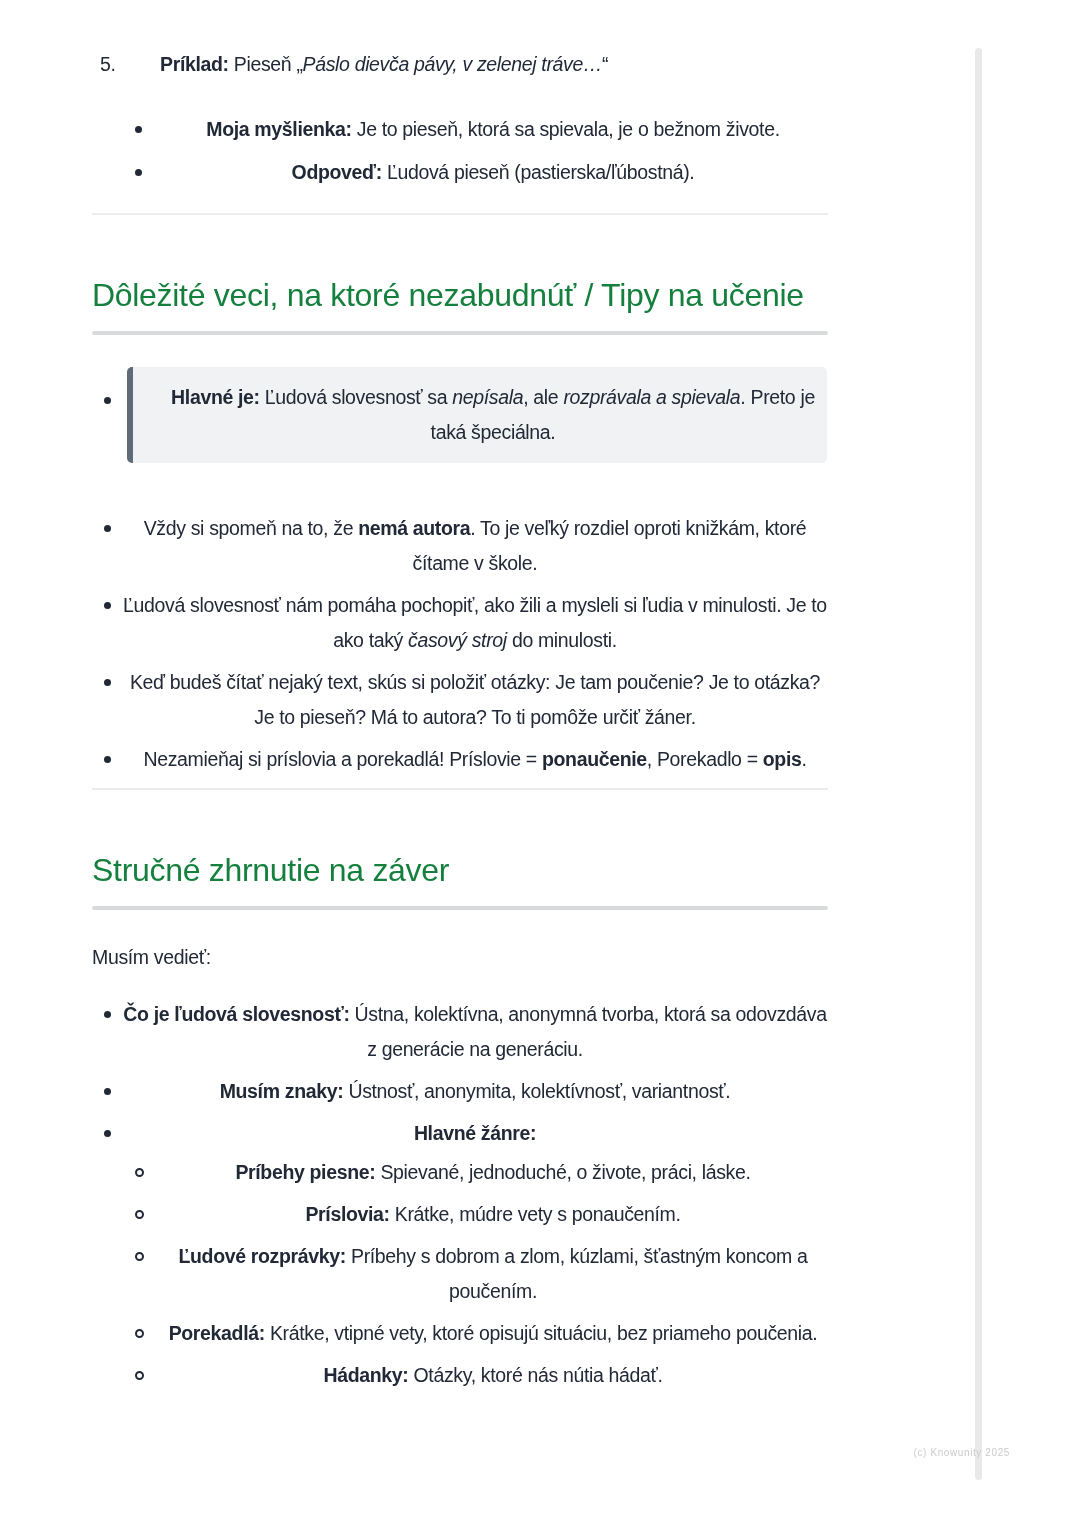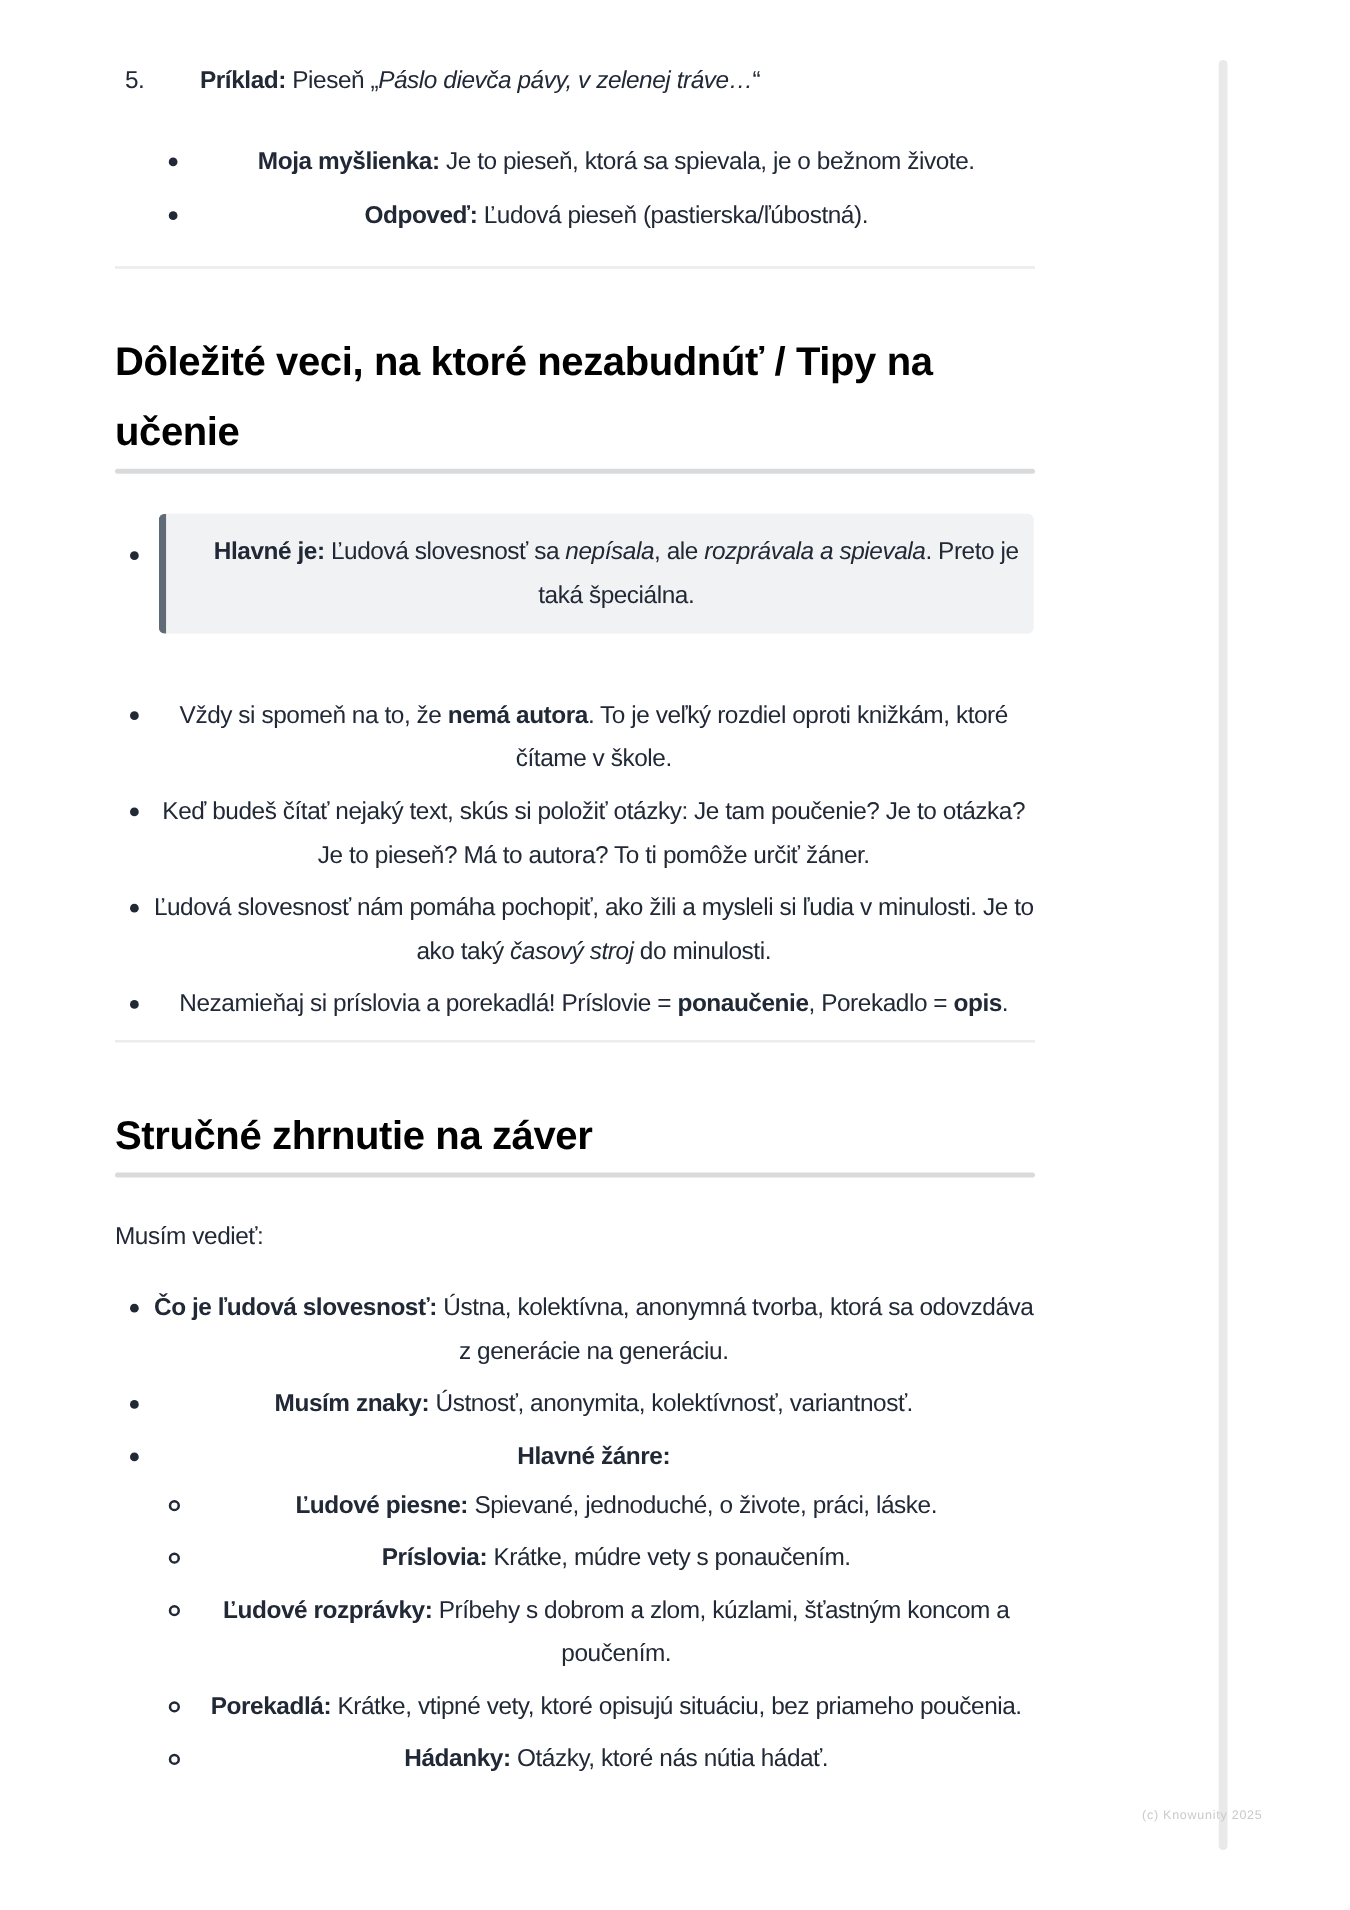--- a/index.html
+++ b/index.html
@@ -74,24 +74,24 @@
   .ul-sub > li { padding-left:36px; margin-bottom:7px; }
   .ul-sub > li::before {
     content:""; position:absolute; left:13px; top:13px;
     width:7px; height:7px; border:2px solid #212836; border-radius:50%;
     background:transparent; box-sizing:border-box; width:9px; height:9px;
   }
 
   .section-heading {
     margin:46px 0 0 0;
     font-size:32px;
-    font-weight:700;
-    line-height:56px;
+    font-weight:400;
+    line-height:68px;
     letter-spacing:-0.3px;
-    color:#000000;
+    color:#15803d;
   }
   .heading-rule {
     height:4px; background:#d9dadc; border-radius:2px;
     margin-top:2px;
   }
   .divider {
     height:2px; background:#ececee; border:none;
     margin:23px 0 0 0;
   }
   .divider.mt-sm { margin-top:11px; }
@@ -131,39 +131,39 @@
     <div class="heading-rule"></div>
 
     <ul class="ul-quote">
       <li>
         <div class="quote-box"><strong>Hlavné je:</strong> Ľudová slovesnosť sa <em>nepísala</em>, ale <em>rozprávala a spievala</em>. Preto je taká špeciálna.</div>
       </li>
     </ul>
 
     <ul class="ul-top">
       <li>Vždy si spomeň na to, že <strong>nemá autora</strong>. To je veľký rozdiel oproti knižkám, ktoré čítame v škole.</li>
+      <li>Ľudová slovesnosť nám pomáha pochopiť, ako žili a mysleli si ľudia v minulosti. Je to ako taký <em>časový stroj</em> do minulosti.</li>
       <li>Keď budeš čítať nejaký text, skús si položiť otázky: Je tam poučenie? Je to otázka? Je to pieseň? Má to autora? To ti pomôže určiť žáner.</li>
-      <li>Ľudová slovesnosť nám pomáha pochopiť, ako žili a mysleli si ľudia v minulosti. Je to ako taký <em>časový stroj</em> do minulosti.</li>
       <li>Nezamieňaj si príslovia a porekadlá! Príslovie = <strong>ponaučenie</strong>, Porekadlo = <strong>opis</strong>.</li>
     </ul>
 
     <div class="divider mt-sm"></div>
 
     <h1 class="section-heading">Stručné zhrnutie na záver</h1>
     <div class="heading-rule"></div>
 
     <p class="intro">Musím vedieť:</p>
 
     <ul class="ul-summary">
       <li><strong>Čo je ľudová slovesnosť:</strong> Ústna, kolektívna, anonymná tvorba, ktorá sa odovzdáva z generácie na generáciu.</li>
       <li><strong>Musím znaky:</strong> Ústnosť, anonymita, kolektívnosť, variantnosť.</li>
       <li>
         <span><strong>Hlavné žánre:</strong></span>
         <ul class="ul-sub">
-          <li><strong>Ľudové piesne:</strong> Spievané, jednoduché, o živote, práci, láske.</li>
+          <li><strong>Príbehy piesne:</strong> Spievané, jednoduché, o živote, práci, láske.</li>
           <li><strong>Príslovia:</strong> Krátke, múdre vety s ponaučením.</li>
           <li><strong>Ľudové rozprávky:</strong> Príbehy s dobrom a zlom, kúzlami, šťastným koncom a poučením.</li>
           <li><strong>Porekadlá:</strong> Krátke, vtipné vety, ktoré opisujú situáciu, bez priameho poučenia.</li>
           <li><strong>Hádanky:</strong> Otázky, ktoré nás nútia hádať.</li>
         </ul>
       </li>
     </ul>
 
   </div>
 

